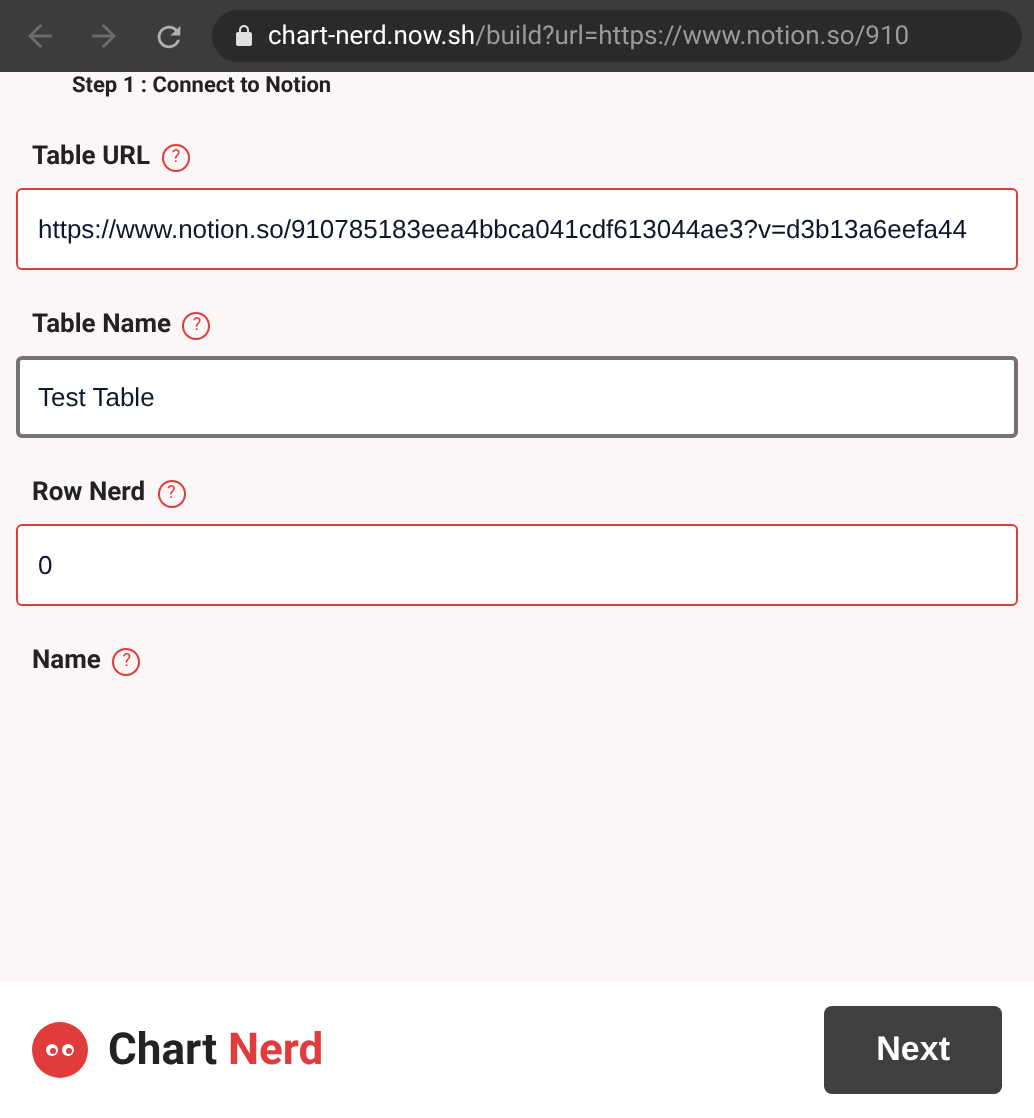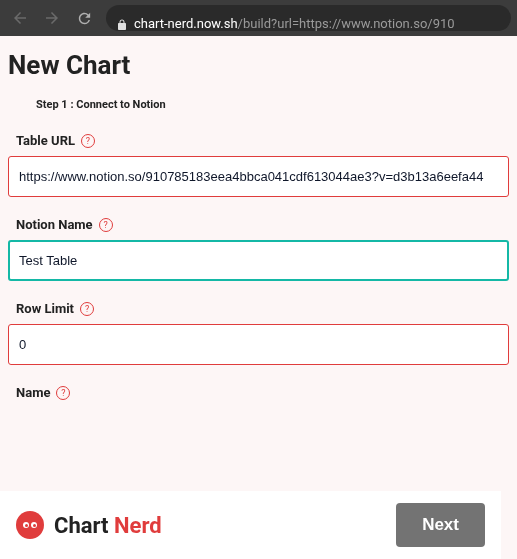--- a/index.html
+++ b/index.html
@@ -1,46 +1,46 @@
 <!DOCTYPE html>
 <html><head>
   <meta charset="utf-8">
   <style>
     * { box-sizing: border-box; margin: 0; padding: 0; }
     body { font-family: -apple-system, BlinkMacSystemFont, 'Segoe UI', Roboto, Arial, sans-serif; width: 517px; height: 559px; overflow: hidden; background: #fff; }
     
     .browser-bar { background: #3c3c3c; height: 36px; display: flex; align-items: center; padding: 0 6px; gap: 4px; }
     .nav-btn { width: 28px; height: 28px; display: flex; align-items: center; justify-content: center; color: #b0b0b0; cursor: pointer; border-radius: 50%; }
     .nav-btn.disabled { color: #6a6a6a; }
-    .url-bar { flex: 1; background: #2a2a2a; border-radius: 14px; height: 26px; display: flex; align-items: flex-end; padding: 0 10px; margin-left: 4px; overflow: hidden; }
+    .url-bar { flex: 1; background: #2a2a2a; border-radius: 14px; height: 26px; display: flex; align-items: center; padding: 0 10px; margin-left: 4px; overflow: hidden; }
     .lock-icon { color: #e0e0e0; margin-right: 6px; flex-shrink: 0; }
     .url-text { color: #e0e0e0; font-size: 13px; white-space: nowrap; overflow: hidden; }
     .url-domain { color: #fff; }
     .url-path { color: #9a9a9a; }
     
     .page { background: #fdf6f6; padding: 0 8px; height: calc(559px - 36px); position: relative; }
     .page-title { font-size: 26px; font-weight: 700; color: #222; padding: 14px 0 18px 0; }
     .step-title { font-size: 11px; font-weight: 700; color: #222; margin-bottom: 22px; margin-left: 28px; }
     
     .form-group { margin-bottom: 20px; }
     .form-label { display: flex; align-items: center; gap: 6px; font-size: 13px; font-weight: 700; color: #222; margin-bottom: 8px; margin-left: 8px; }
     .help-icon { width: 14px; height: 14px; border: 1.5px solid #e03c3c; border-radius: 50%; display: inline-flex; align-items: center; justify-content: center; font-size: 9px; color: #e03c3c; font-weight: 400; }
     .form-input { width: 100%; border: 1.5px solid #e03c3c; border-radius: 3px; padding: 12px 10px; font-size: 13px; background: #fff; outline: none; color: #0f172a; overflow: hidden; white-space: nowrap; }
-    .form-input.focused { border: 2px solid #14b8a6; padding: 11px 9px; }
+    .form-input.focused { border: 2px solid #737373; padding: 11px 9px; }
     
-    .footer { position: absolute; bottom: 0; left: 0; right: 16px; background: #fff; padding: 12px 16px; display: flex; align-items: center; justify-content: space-between; }
+    .footer { position: absolute; bottom: 0; left: 0; right: 0; background: #fff; padding: 12px 16px; display: flex; align-items: center; justify-content: space-between; }
     .brand { display: flex; align-items: center; gap: 10px; }
     .logo { width: 28px; height: 28px; background: #e03c3c; border-radius: 50%; display: flex; align-items: center; justify-content: center; position: relative; }
     .logo-eyes { display: flex; gap: 2px; }
     .logo-eye { width: 6px; height: 6px; background: #fff; border-radius: 50%; position: relative; }
     .logo-eye::after { content: ''; position: absolute; width: 3px; height: 3px; background: #e03c3c; border-radius: 50%; top: 1.5px; left: 1.5px; }
     .brand-text { font-size: 22px; font-weight: 700; }
     .brand-chart { color: #222; }
     .brand-nerd { color: #e03c3c; }
-    .next-btn { background: #737373; color: #fff; border: none; padding: 12px 26px; font-size: 17px; font-weight: 600; border-radius: 4px; cursor: pointer; }
+    .next-btn { background: #404040; color: #fff; border: none; padding: 12px 26px; font-size: 17px; font-weight: 600; border-radius: 4px; cursor: pointer; }
   </style>
 </head>
 <body>
 
 <div class="browser-bar">
   <div class="nav-btn disabled">
     <svg width="18" height="18" viewBox="0 0 24 24">
         <path fill="currentColor" d="M20 11H7.83l5.59-5.59L12 4l-8 8 8 8 1.41-1.41L7.83 13H20v-2z"></path>
       </svg>
   </div>
@@ -56,42 +56,41 @@
   </div>
   <div class="url-bar">
     <svg class="lock-icon" width="12" height="12" viewBox="0 0 24 24">
         <path fill="currentColor" d="M18 8h-1V6c0-2.76-2.24-5-5-5S7 3.24 7 6v2H6c-1.1 0-2 .9-2 2v10c0 1.1.9 2 2 2h12c1.1 0 2-.9 2-2V10c0-1.1-.9-2-2-2zM9 6c0-1.66 1.34-3 3-3s3 1.34 3 3v2H9V6z"></path>
       </svg>
     <span class="url-text"><span class="url-domain">chart-nerd.now.sh</span><span class="url-path">/build?url=https://www.notion.so/910</span></span>
   </div>
 </div>
 
 <div class="page">
-  <h1 class="page-title">New Chart</h1>
   <div class="step-title">Step 1 : Connect to Notion</div>
 
   <div class="form-group">
     <label class="form-label">
       <span>Table URL</span>
       <span class="help-icon">?</span>
     </label>
     <input class="form-input" type="text" value="https://www.notion.so/910785183eea4bbca041cdf613044ae3?v=d3b13a6eefa44" style="">
   </div>
 
   <div class="form-group">
     <label class="form-label">
-      <span>Notion Name</span>
+      <span>Table Name</span>
       <span class="help-icon">?</span>
     </label>
     <input class="form-input focused" type="text" value="Test Table" style="">
   </div>
 
   <div class="form-group">
     <label class="form-label">
-      <span>Row Limit</span>
+      <span>Row Nerd</span>
       <span class="help-icon">?</span>
     </label>
     <input class="form-input" type="text" value="0" style="">
   </div>
 
   <div class="form-group">
     <label class="form-label">
       <span>Name</span>
       <span class="help-icon">?</span>
     </label>

